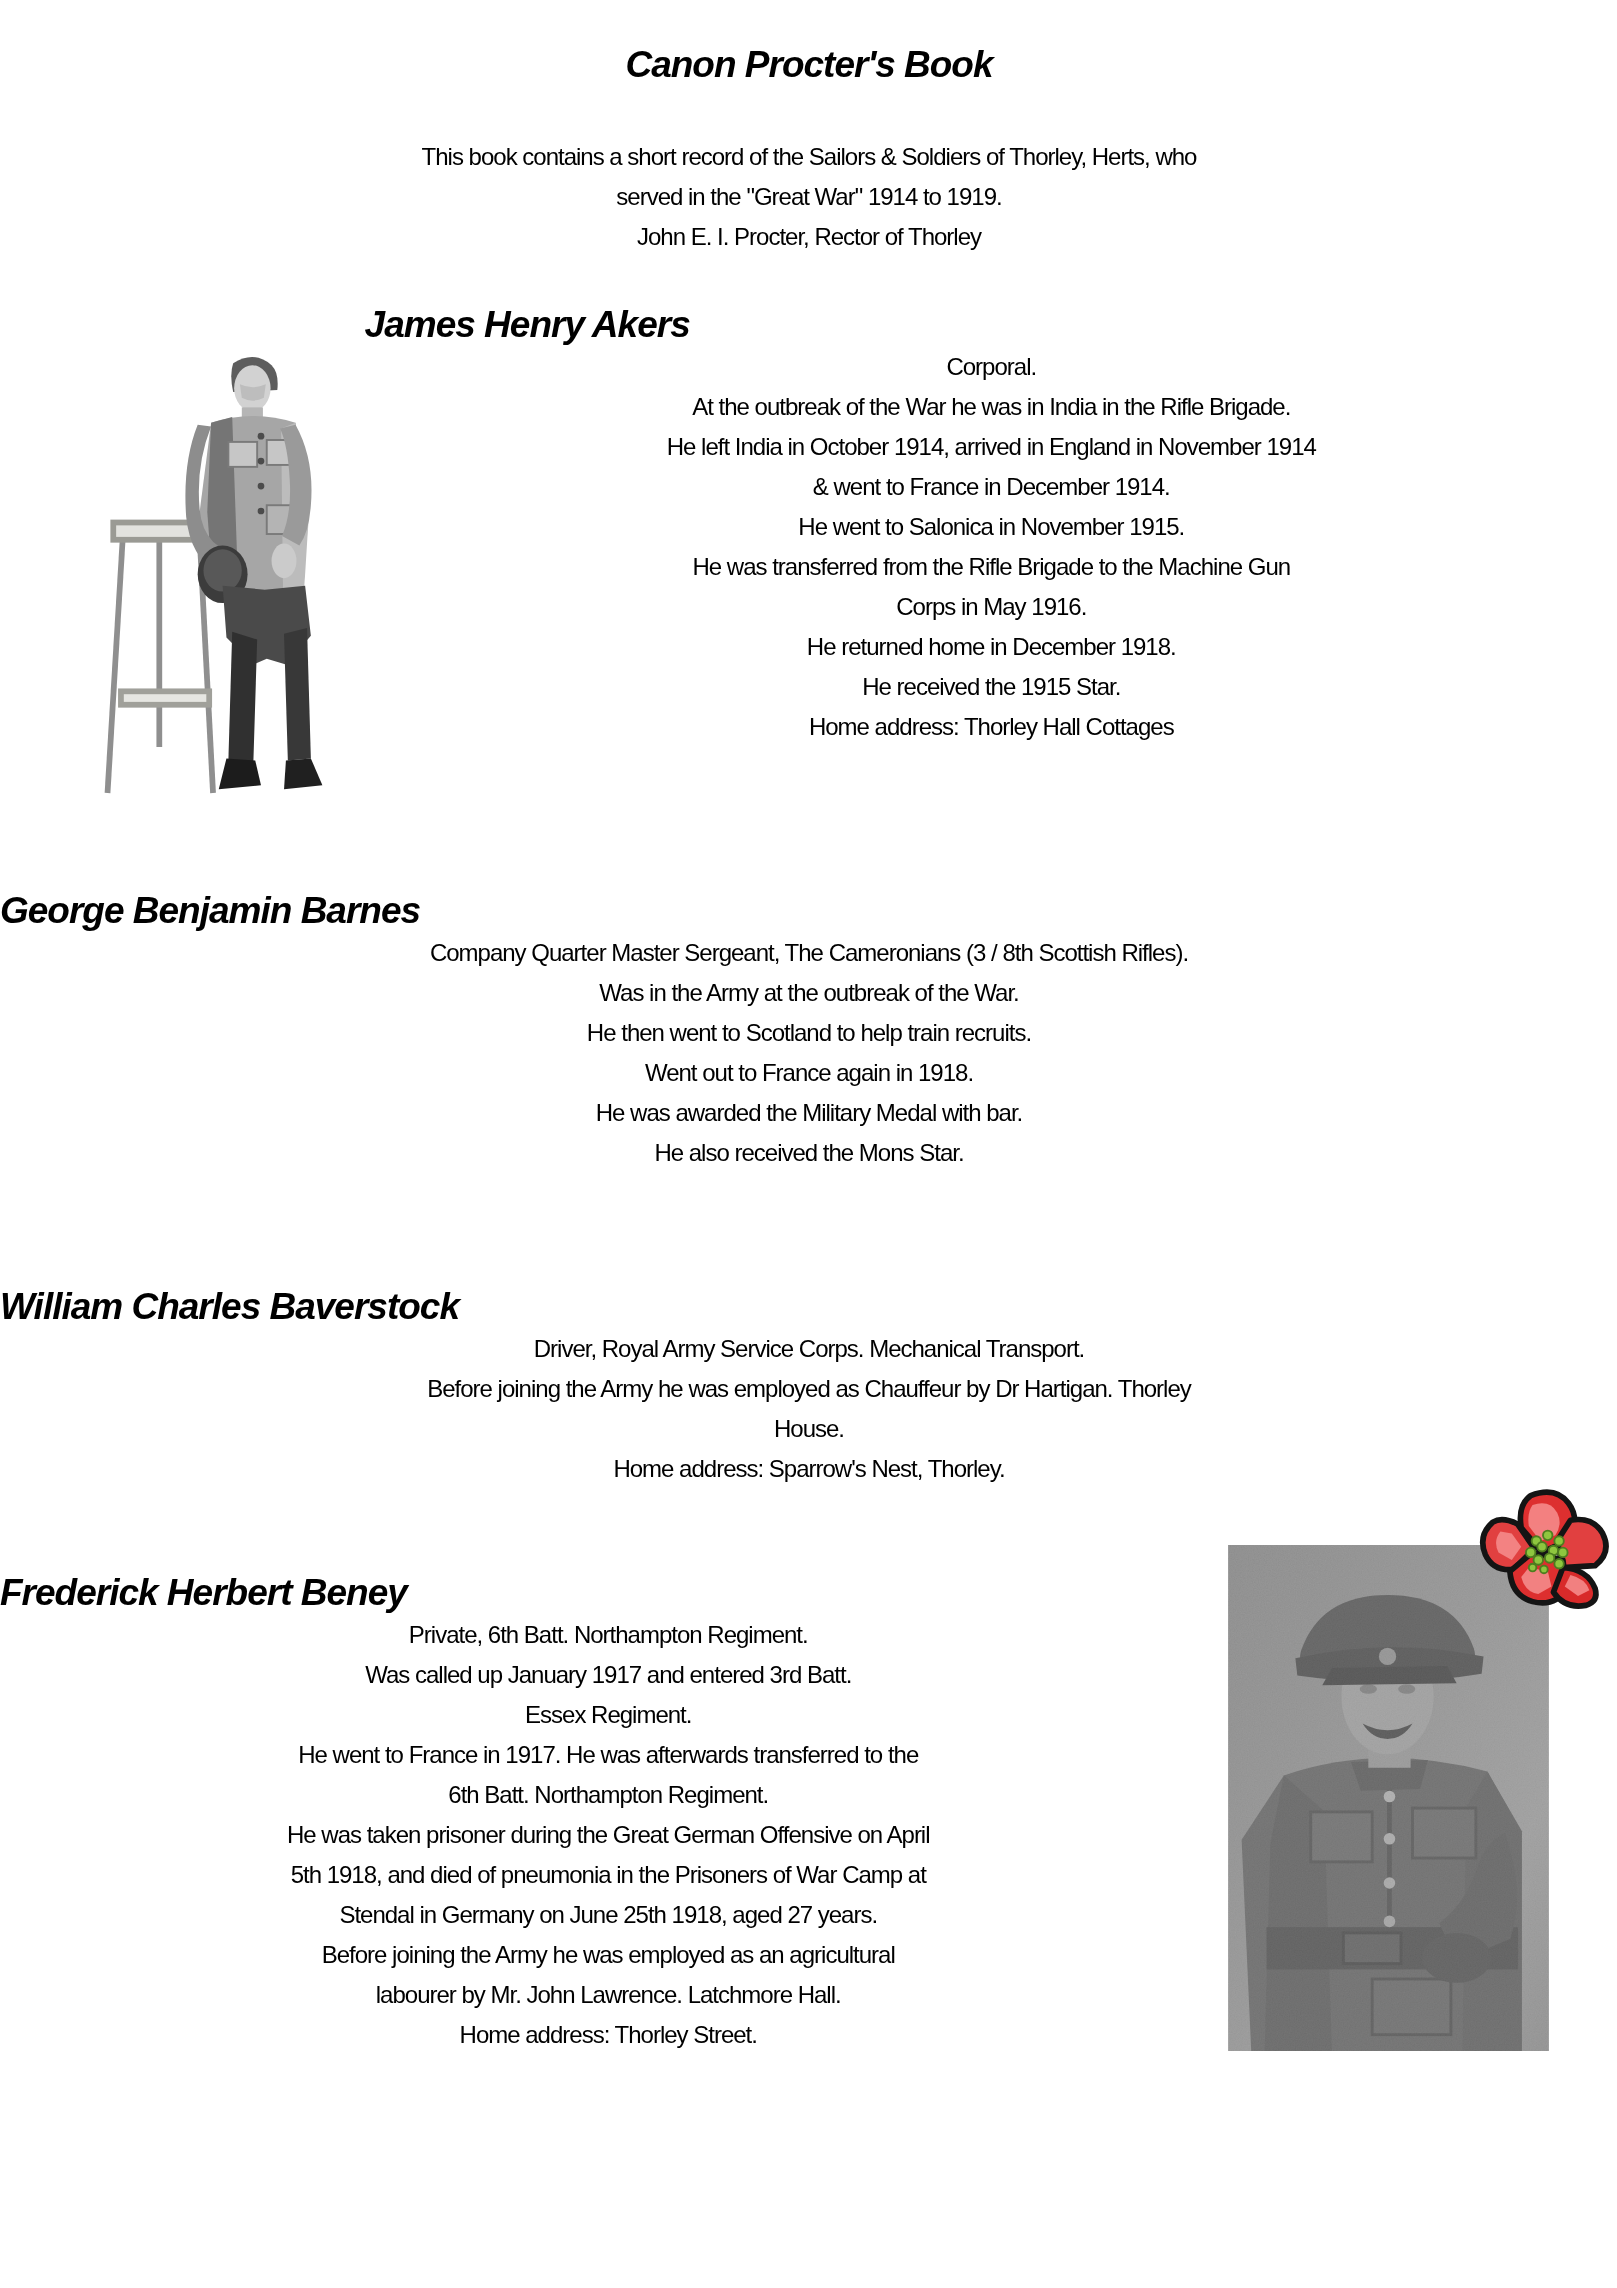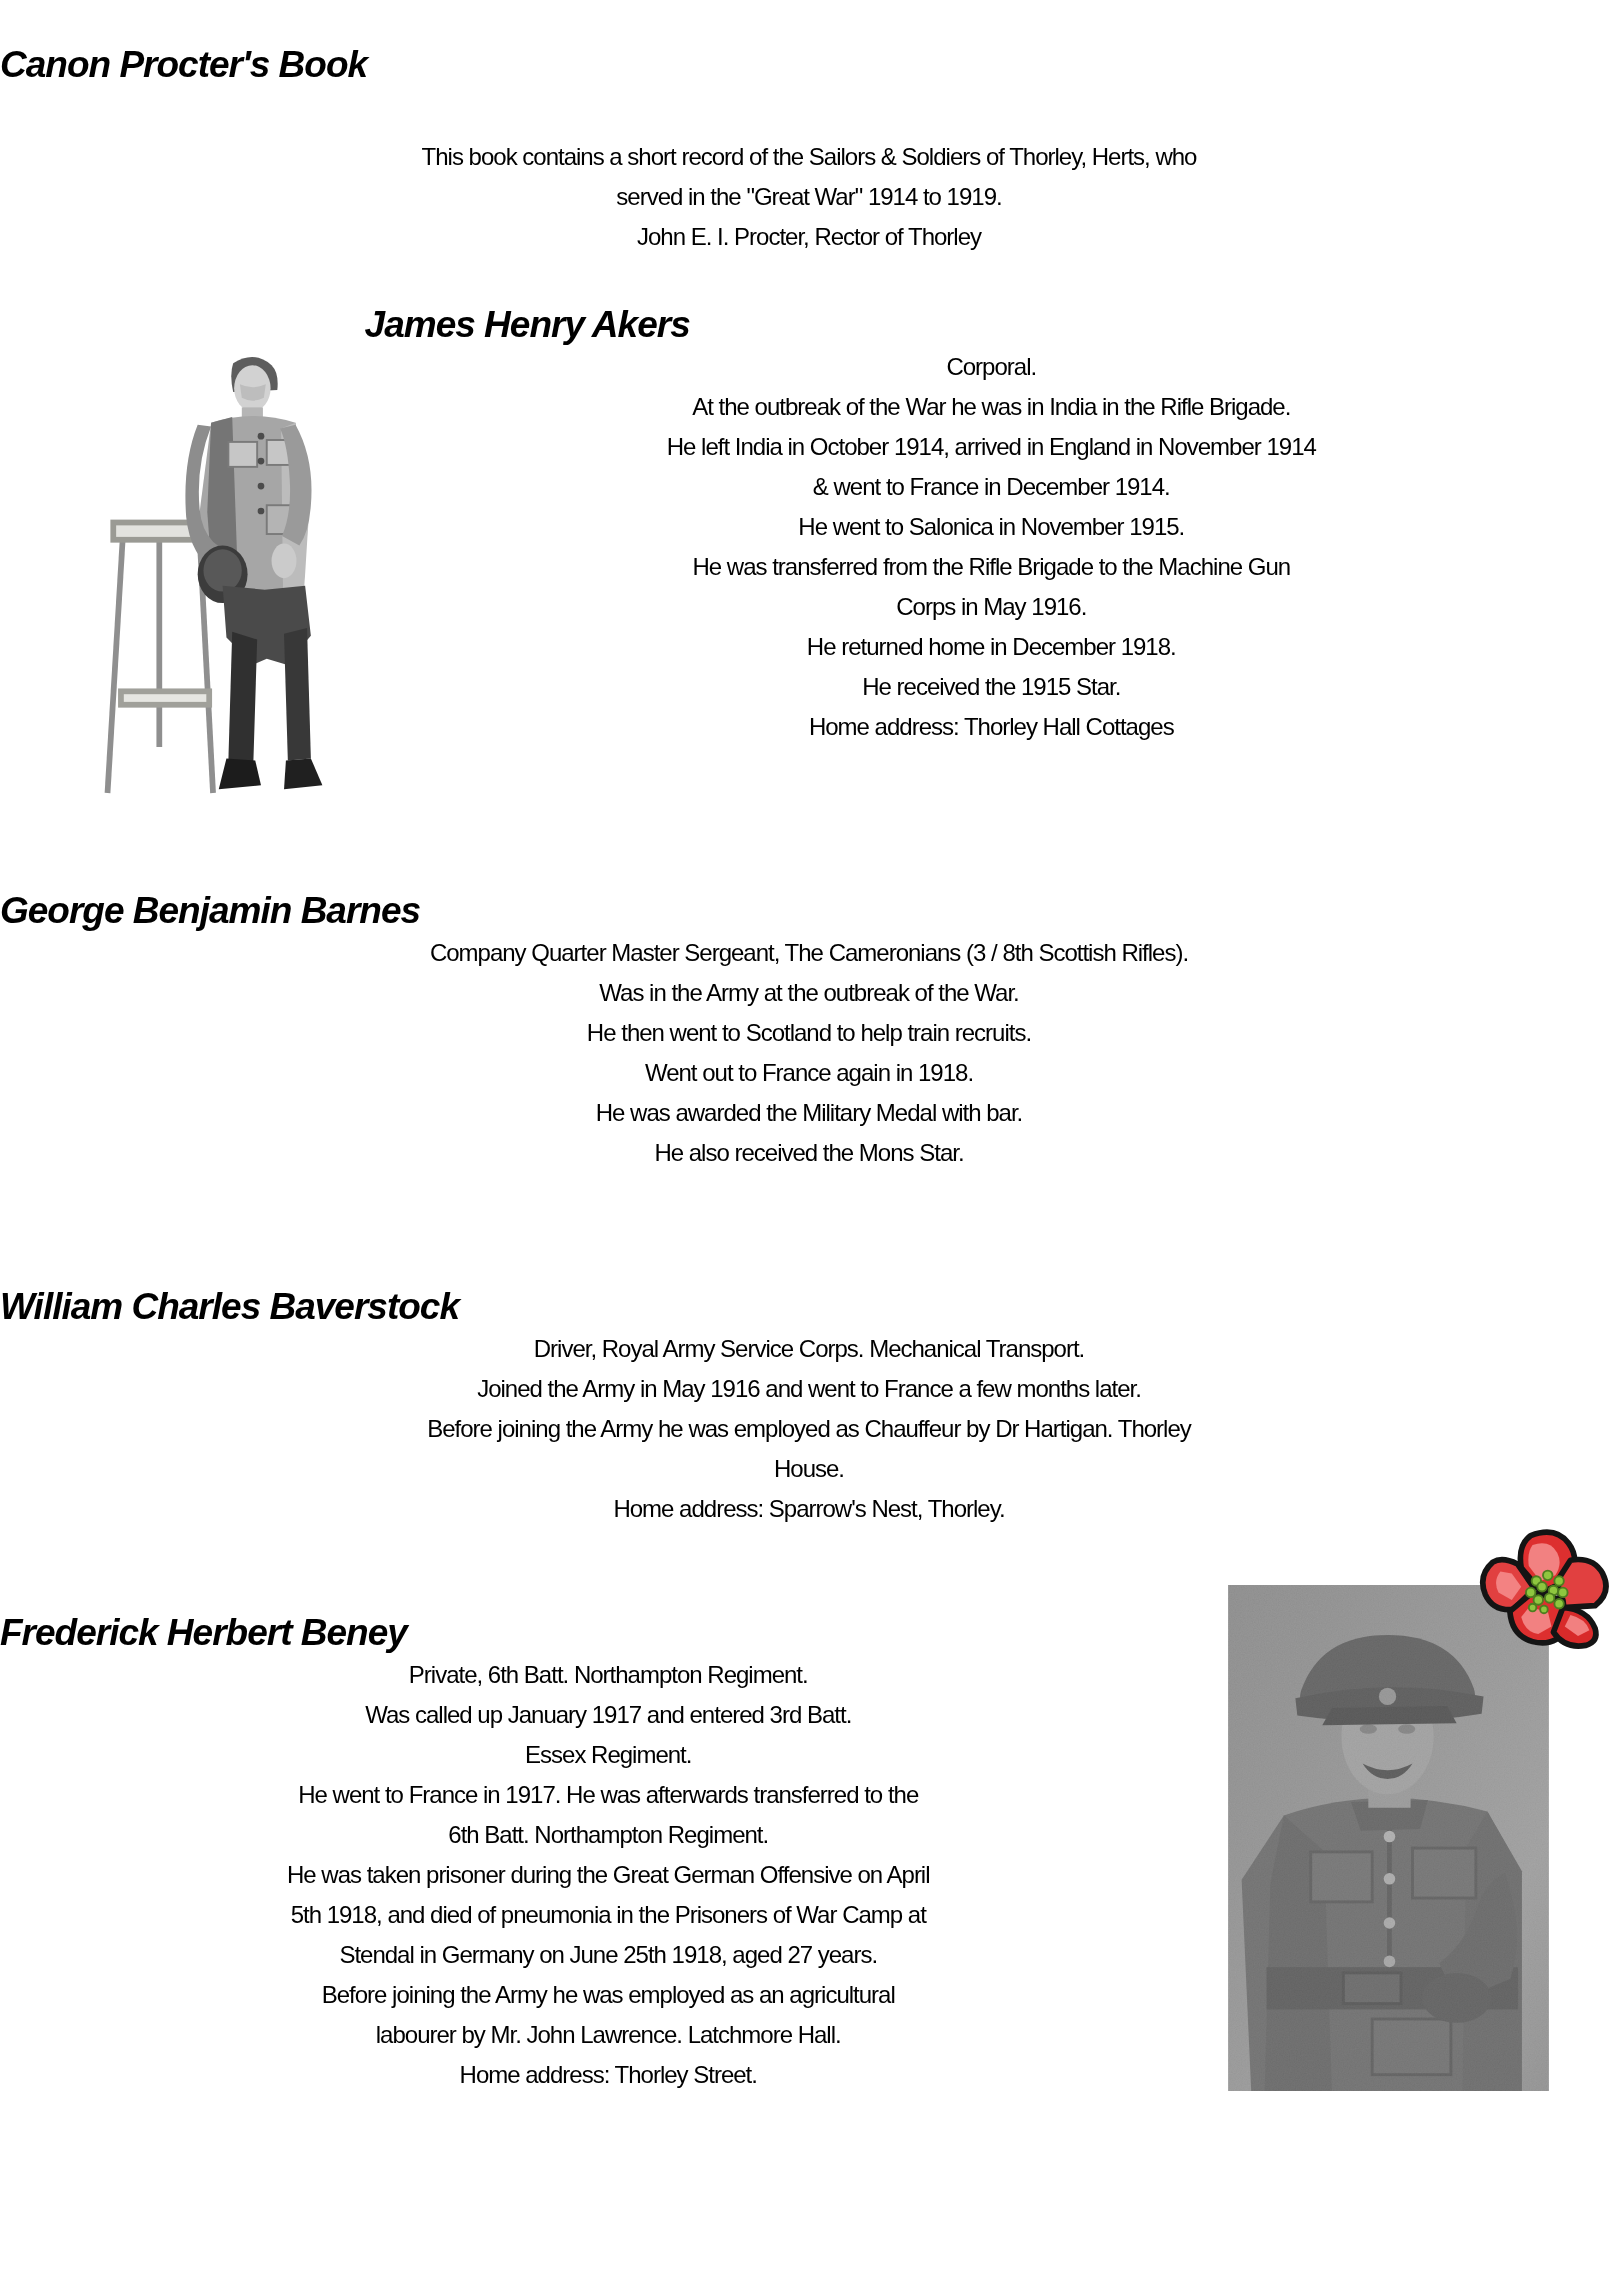--- a/index.html
+++ b/index.html
@@ -6,20 +6,21 @@
   body {
     width:1618px; height:2288px;
     background:#ffffff;
     color:#000000;
     font-family:"Liberation Sans", sans-serif;
     overflow:hidden;
   }
   .page { padding-top:43px; width:1618px; }
 
   .doc-title {
+    text-align:center;
     font-size:37px; line-height:44px;
     font-weight:bold; font-style:italic;
     letter-spacing:-1px;
     margin:0 0 50px 0;
   }
   .line {
     font-size:24px; line-height:40px;
     letter-spacing:-1px;
     text-align:center;
     white-space:nowrap;
@@ -166,21 +167,20 @@
     <div class="line">He also received the Mons Star.</div>
 
     <div class="divider-row divider-3">
       <span class="divider-bar"></span>
     </div>
   </div>
 
   <div class="section section-baverstock" style="margin-top:19px;">
     <h2 class="section-heading">William Charles Baverstock</h2>
     <div class="line">Driver, Royal Army Service Corps. Mechanical Transport.</div>
-    <div class="line">Joined the Army in May 1916 and went to France a few months later.</div>
     <div class="line">Before joining the Army he was employed as Chauffeur by Dr Hartigan. Thorley</div>
     <div class="line">House.</div>
     <div class="line">Home address: Sparrow's Nest, Thorley.</div>
 
     <div class="divider-row divider-4">
       <span class="divider-bar"></span>
     </div>
   </div>
 
   <div class="section section-beney">

